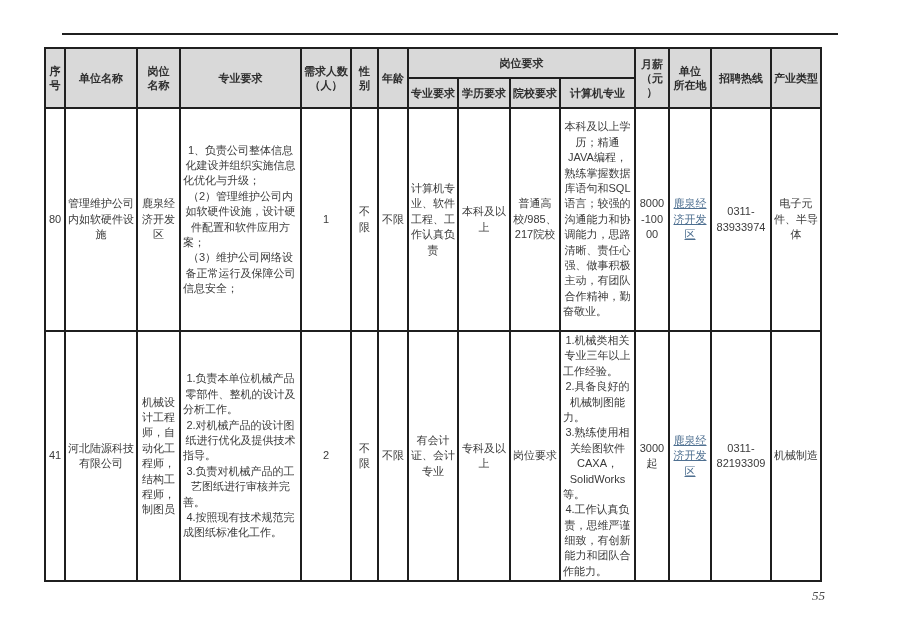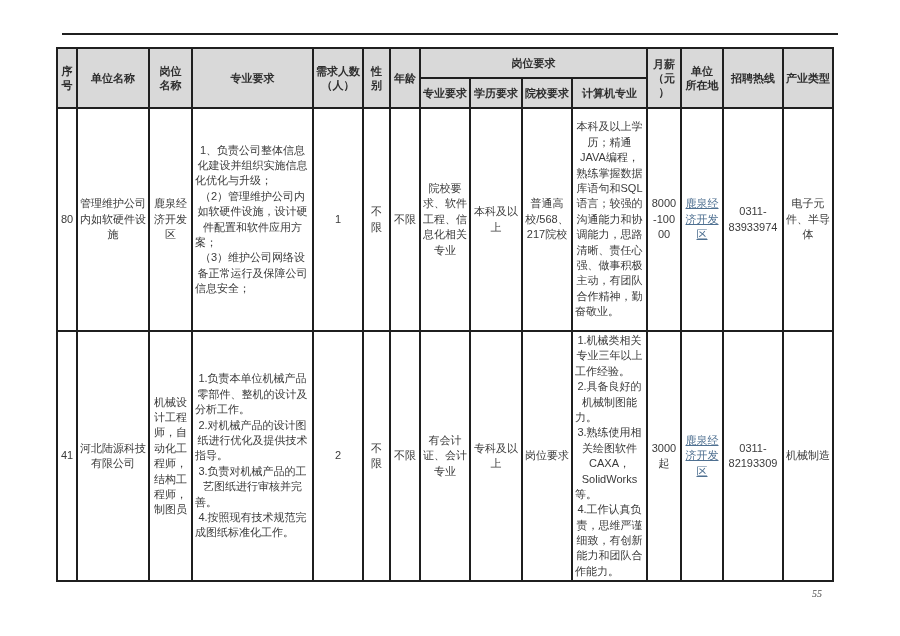--- a/index.html
+++ b/index.html
@@ -4,21 +4,21 @@
 <style>
   html,body{margin:0;padding:0;}
   body{
     width:900px;height:636px;background:#ffffff;position:relative;overflow:hidden;
     font-family:"Liberation Sans","DejaVu Sans",sans-serif;
     color:#3a3a3a;
   }
   .top-rule{
     position:absolute;left:62px;top:33px;width:776px;height:2px;background:#1f1f1f;
   }
-  .table-wrap{position:absolute;left:56px;top:47px;}
+  .table-wrap{position:absolute;left:44px;top:47px;}
   table.jobs{
     border-collapse:collapse;table-layout:fixed;width:776px;
     font-size:11px;line-height:1.4;
   }
   table.jobs th, table.jobs td{
     border:2px solid #1f1f1f;
     padding:1px 2px;
     vertical-align:middle;
     text-align:center;
     overflow:hidden;
@@ -39,21 +39,21 @@
     padding:2px 3px;
   }
   td.loc a{
     color:#4f7091;
     text-decoration:underline;
     cursor:pointer;
   }
   .page-number{
     position:absolute;left:812px;top:588px;
     font-family:"Liberation Serif","DejaVu Serif",serif;
-    font-style:italic;font-size:10px;color:#4a4a4a;
+    font-style:italic;font-size:13px;color:#4a4a4a;
   }
 </style>
 </head>
 <body>
 
 <div class="top-rule"></div>
 
 <div class="table-wrap">
   <table class="jobs">
     <colgroup>
@@ -104,23 +104,23 @@
       <tr style="height:223px">
         <td>80</td>
         <td>管理维护公司内如软硬件设施</td>
         <td>鹿泉经济开发区</td>
         <td class="longtext">1、负责公司整体信息化建设并组织实施信息化优化与升级；
 （2）管理维护公司内如软硬件设施，设计硬件配置和软件应用方案；
 （3）维护公司网络设备正常运行及保障公司信息安全；</td>
         <td>1</td>
         <td>不限</td>
         <td>不限</td>
-        <td>院校要求、软件工程、信息化相关专业</td>
+        <td>计算机专业、软件工程、工作认真负责</td>
         <td>本科及以上</td>
-        <td>普通高校/568、217院校</td>
+        <td>普通高校/985、217院校</td>
         <td class="longtext">本科及以上学历；精通JAVA编程，熟练掌握数据库语句和SQL语言；较强的沟通能力和协调能力，思路清晰、责任心强、做事积极主动，有团队合作精神，勤奋敬业。</td>
         <td>8000-10000</td>
         <td class="loc"><a>鹿泉经济开发区</a></td>
         <td>0311-83933974</td>
         <td>电子元件、半导体</td>
       </tr>
       <tr style="height:236px">
         <td>41</td>
         <td>河北陆源科技有限公司</td>
         <td>机械设计工程师，自动化工程师，结构工程师，制图员</td>

